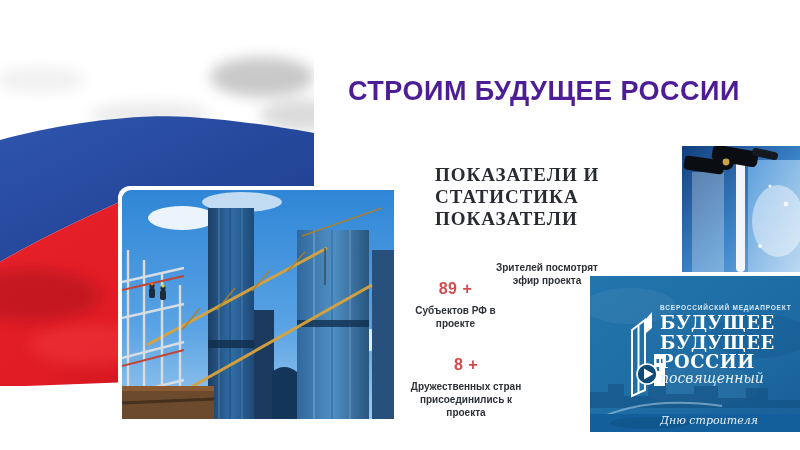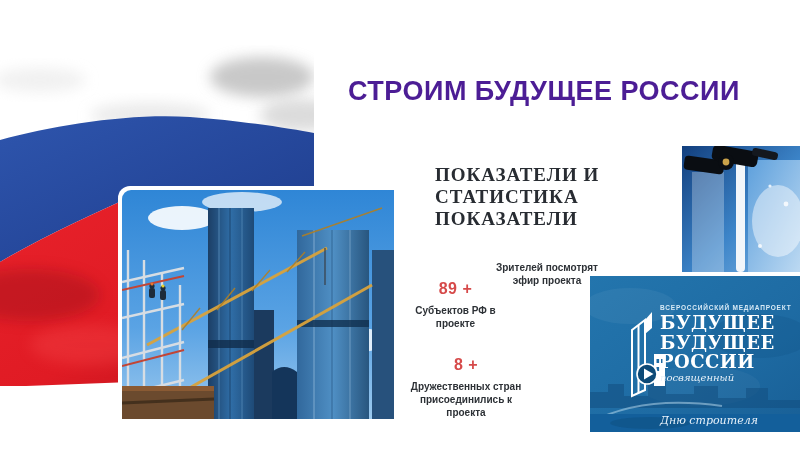--- a/index.html
+++ b/index.html
@@ -38,21 +38,21 @@
   
   .brand-card{left:590px;top:276px;width:210px;height:156px;overflow:hidden;}
   .brand-card .bg{position:absolute;left:0;top:0;}
   .logo-mark{position:absolute;left:38px;top:22px;width:40px;height:104px;}
   .kicker{position:absolute;left:70px;top:28px;width:132px;font-size:6.5px;font-weight:bold;
           letter-spacing:.8px;color:#d8eaf6;white-space:nowrap;}
   .brand-title{position:absolute;left:70px;top:37px;font-family:"DejaVu Serif",serif;
                font-size:18px;font-weight:bold;line-height:19.5px;letter-spacing:.5px;color:#ffffff;}
   .brand-sub{position:absolute;left:70px;top:97px;font-family:"DejaVu Serif",serif;
              font-style:italic;color:#e8f2fa;}
-  .brand-sub .l1{font-size:10px;line-height:10px;}
+  .brand-sub .l1{font-size:14px;line-height:10px;}
   .brand-sub .l2{font-size:11px;line-height:12px;margin-top:32px;}
 </style>
 </head>
 <body>
 
 <div class="abs flag">
   <svg width="314" height="341" viewBox="0 0 314 341">
     <defs>
       <linearGradient id="blueG" x1="0" y1="0" x2="1" y2="1">
         <stop offset="0" stop-color="#2e55ad"></stop>

